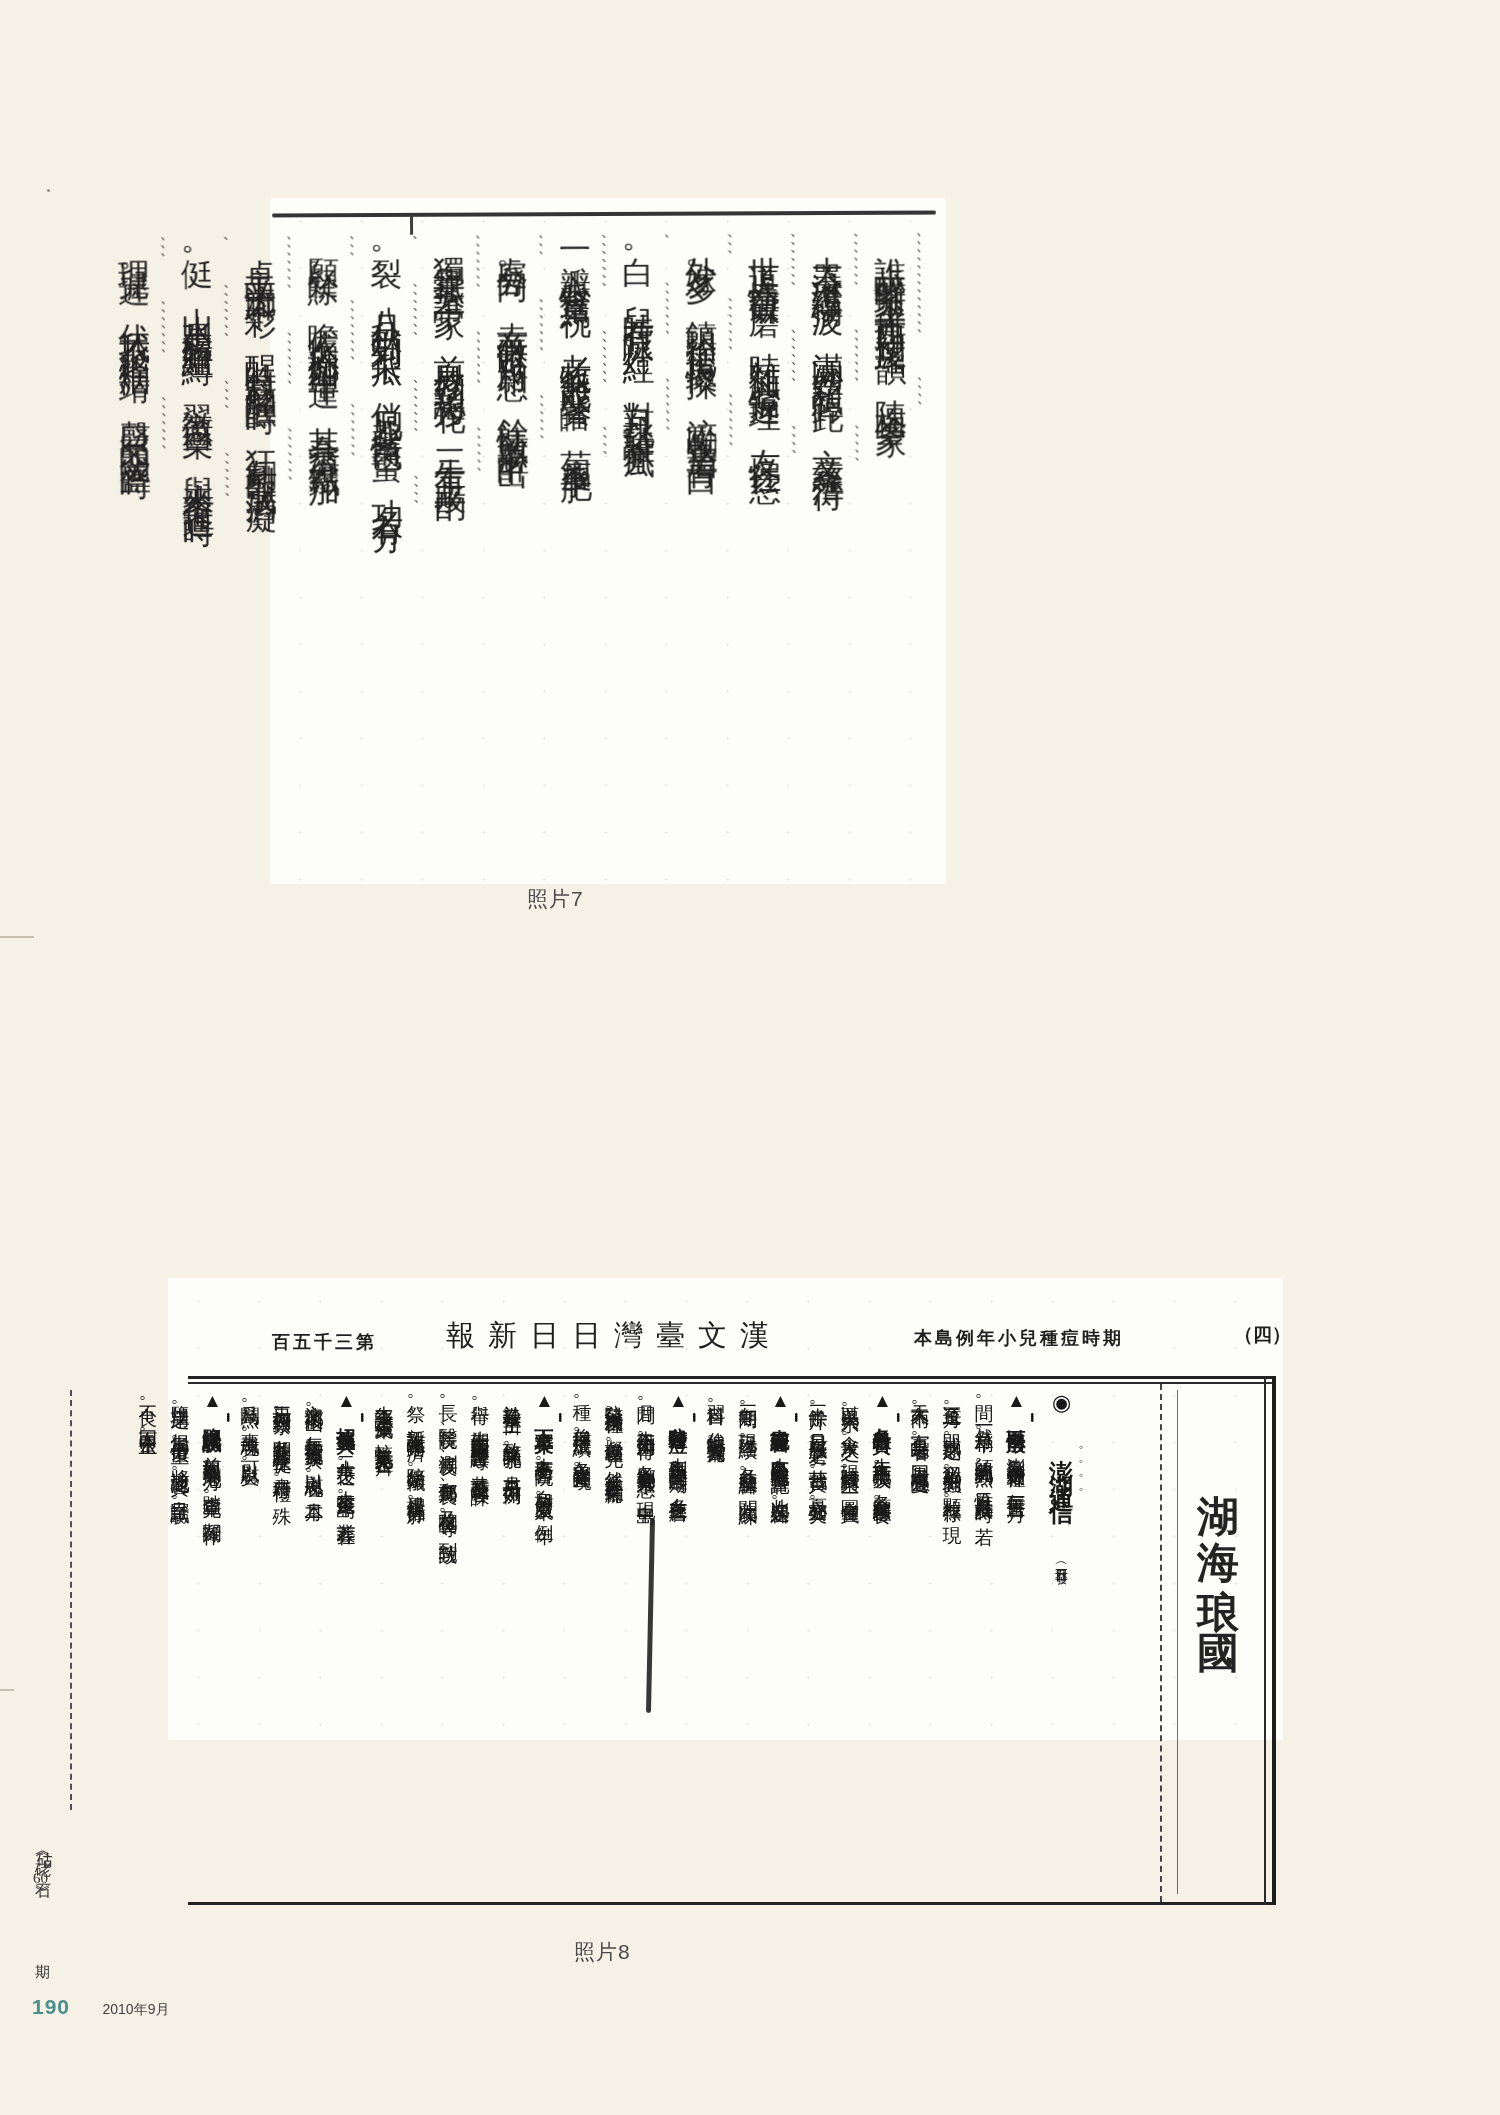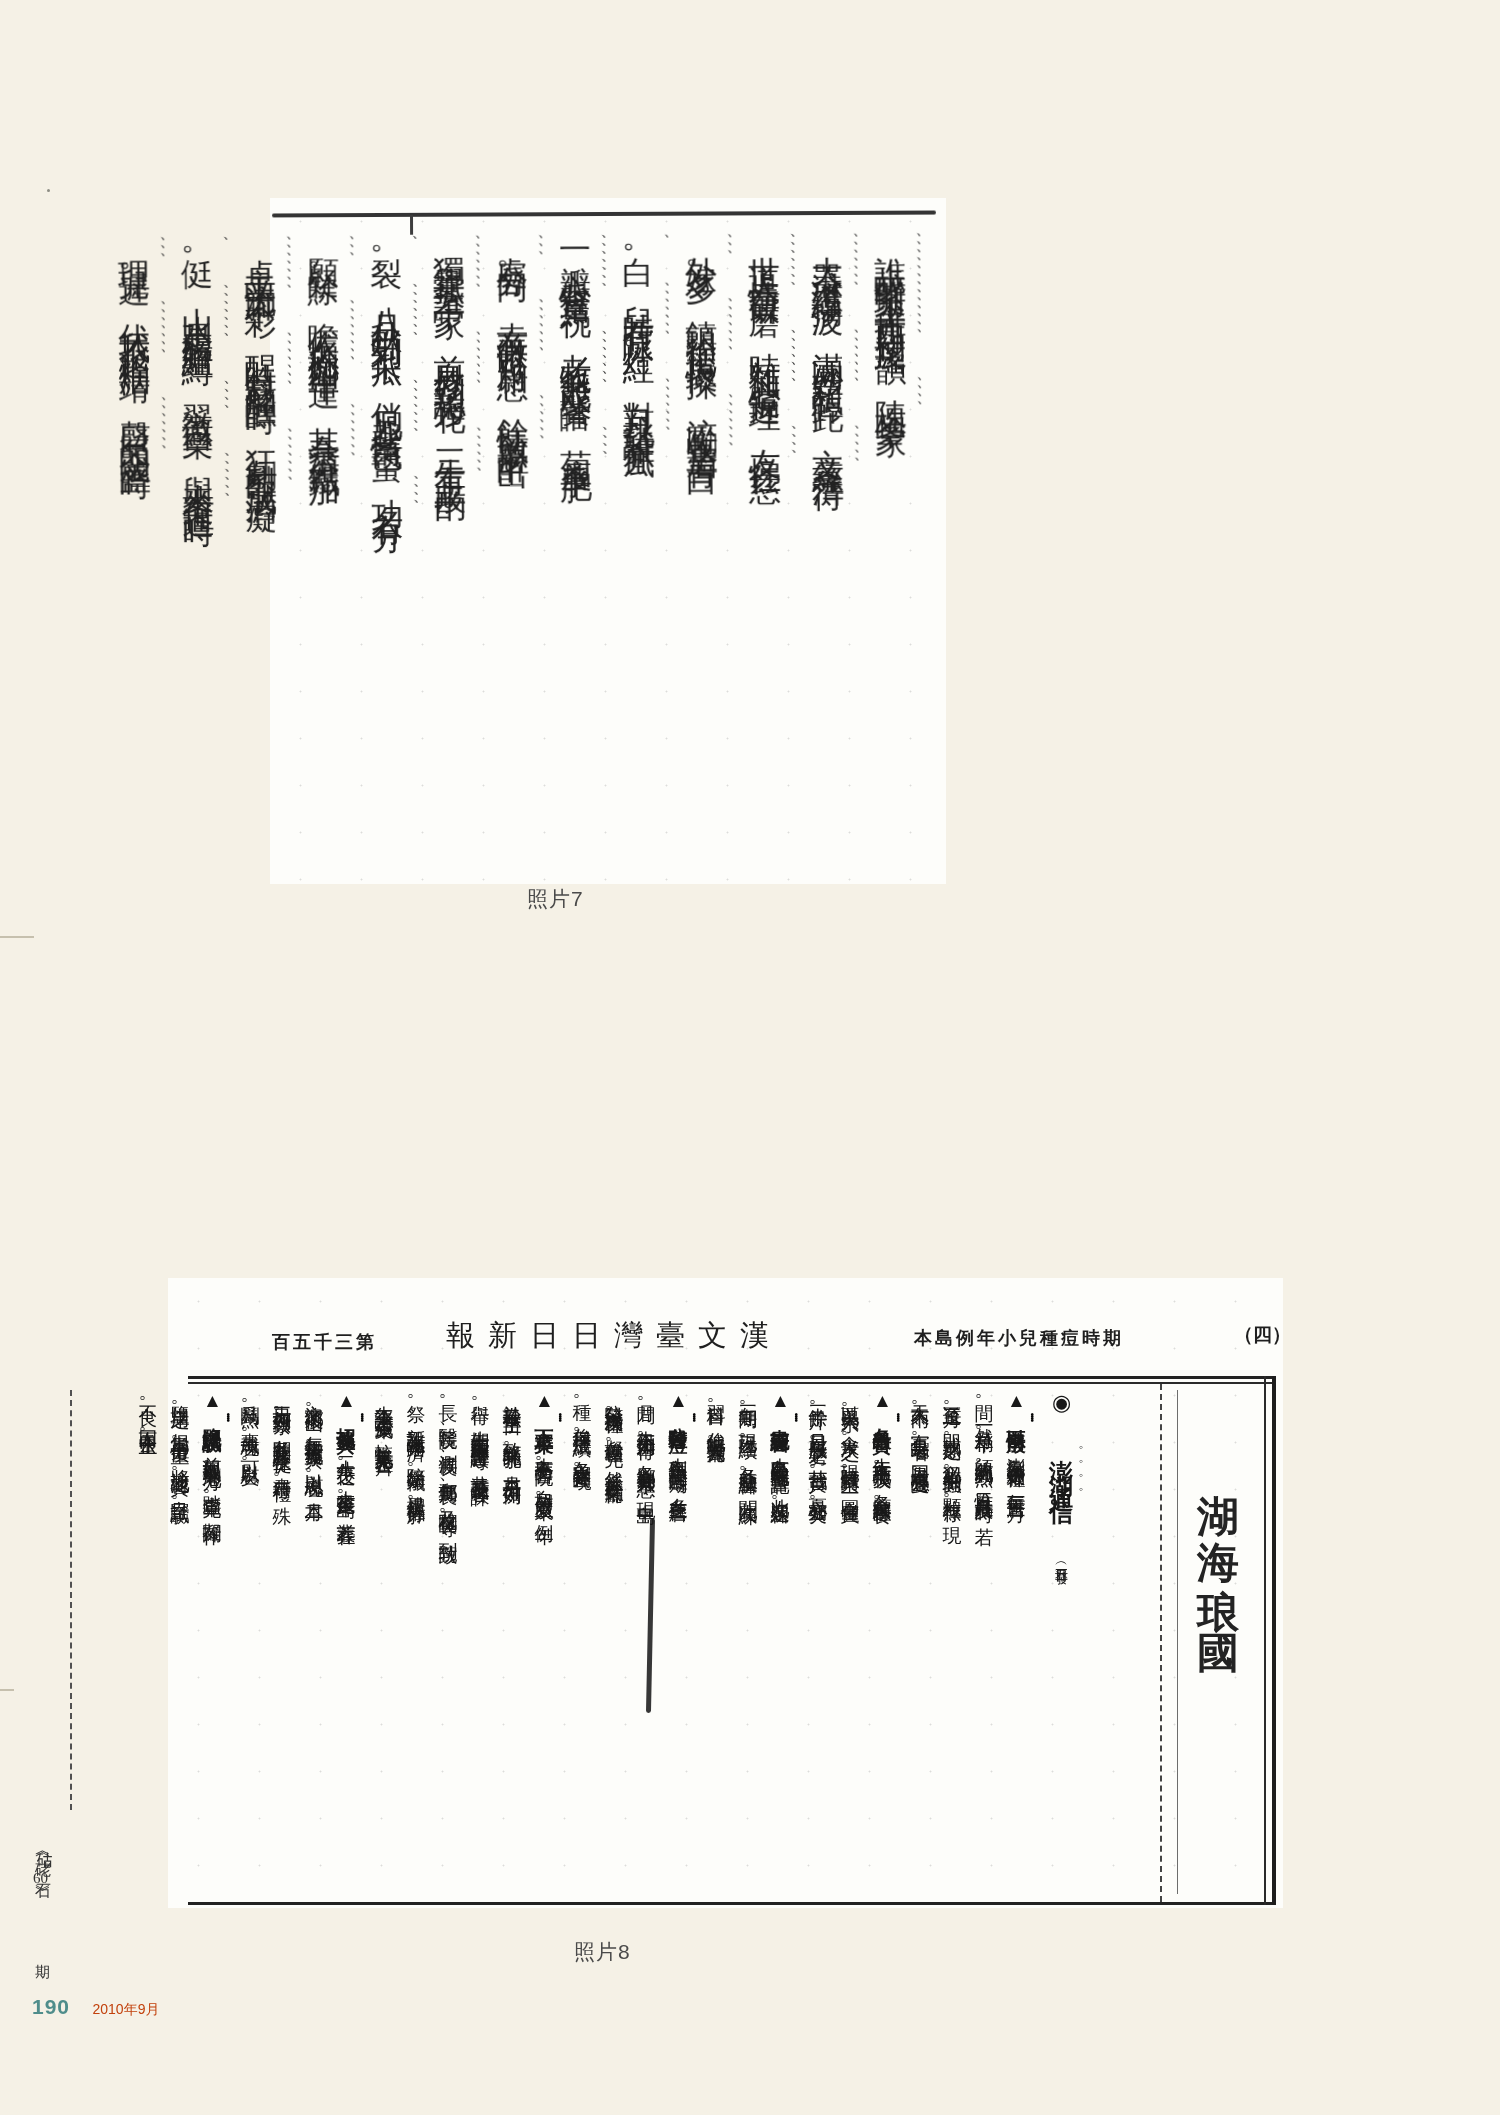--- a/index.html
+++ b/index.html
@@ -80,21 +80,21 @@
   
   .margin-title{
     position:absolute; left:32px; top:1846px;
     writing-mode:vertical-rl; text-orientation:upright;
     font-size:16px; letter-spacing:3px; color:#333;
   }
   .margin-issue{ position:absolute; left:33px; top:1870px; font-size:15px; color:#333; width:22px;}
   .margin-issue-unit{ position:absolute; left:35px; top:1963px; font-size:15px; color:#333;}
   .footer{ position:absolute; left:32px; top:1995px; font-family:"Liberation Sans", sans-serif;}
   .footer .pg{ font-size:21px; font-weight:bold; color:#4f8d8b; letter-spacing:1px;}
-  .footer .dt{ font-size:14px; color:#c2410c; margin-left:18px;}
+  .footer .dt{ font-size:14px; color:#404040; margin-left:28px;}
   
   .artifact{ position:absolute; background:#c6c0ae; }
   .speck{ position:absolute; width:3px; height:3px; border-radius:50%; background:#8d8d84; }
 </style>
 </head>
 <body>
 
 <div class="canvas">
 
   <div class="speck" style="left:47px; top:189px;"></div>
@@ -114,21 +114,21 @@
         <div class="p7col">獨覺孤芳誇十家。前身修到認梅花。三生有上段酌</div>
         <div class="p7col">裂。八月秋中列梨瓜。倘兄趣紫情已蟄。功名有分</div>
         <div class="p7col">願疑賒。瞻依久穗鄰四年運。其奈清芬應鐵加</div>
         <div class="p7col">卓立中流腳不彩。醒時斜易酩醺時。狂劇酣歌成酒癡</div>
         <div class="p7col">侹。山水是膓解組縛。翠微自樂。與來案何逼時</div>
         <div class="p7col">理兒遲。伏我不起烽烟靖。磬口照朗金盛時</div>
       </div>
   </div>
   <div class="caption" style="left:527px; top:885px;">照片7</div>
 
-  <div class="photo" style="left:168px; top:1278px; width:1115px; height:630px;padding-left:45px;">
+  <div class="photo" style="left:168px; top:1278px; width:1115px; height:462px;padding-left:45px;">
 
     <div class="np-issue">百五千三第</div>
     <div class="np-title">報新日日灣臺文漢</div>
     <div class="np-date">本島例年小兒種痘時期</div>
     <div class="np-pageno">（四）</div>
 
     <div class="np-rule"></div>
     <div class="np-bottomrule"></div>
     <div class="np-rightframe"></div>
 

